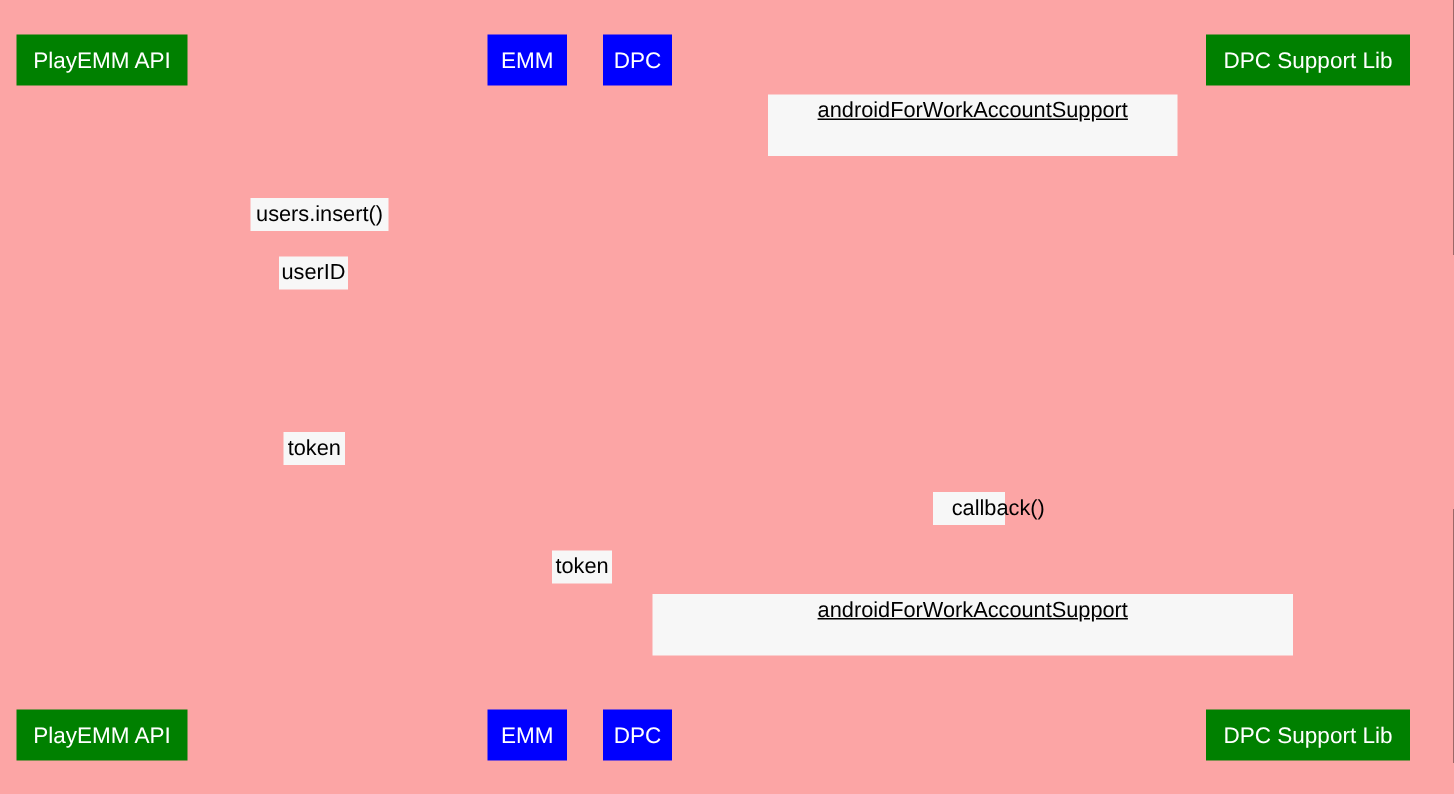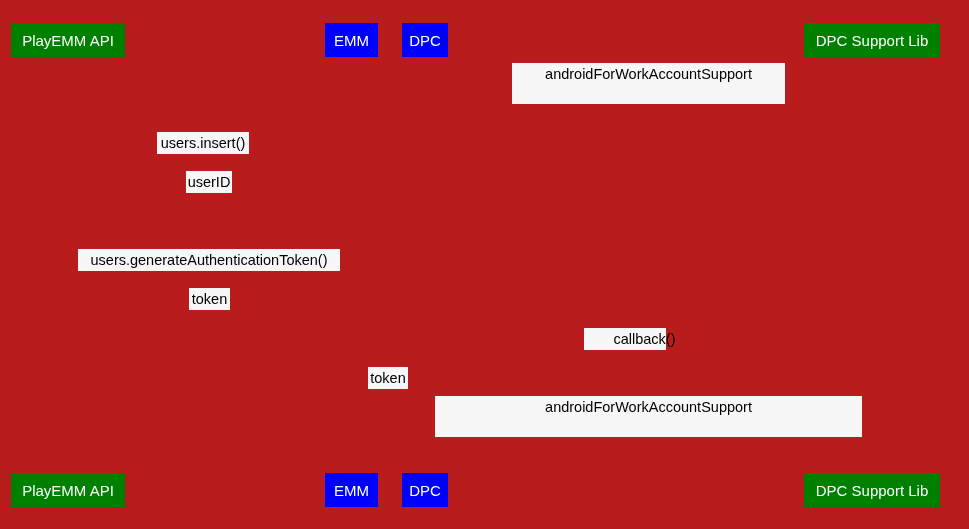--- a/index.html
+++ b/index.html
@@ -15,21 +15,21 @@
     overflow: hidden;
     font-family: "Liberation Sans", sans-serif;
     background: #000000;
   }
   #diagram {
     position: absolute;
     left: 0;
     top: 0;
     width: 969px;
     height: 529px;
-    background: #b91c1c;
+    background: #fca5a5;
   }
   .actor-box {
     position: absolute;
     box-sizing: border-box;
     display: flex;
     align-items: center;
     justify-content: center;
     color: #ffffff;
     font-size: 15px;
     line-height: 1;
@@ -49,35 +49,35 @@
     text-align: center;
     white-space: pre;
     padding: 1px 2px;
     display: flex;
     align-items: center;
     justify-content: center;
   }
   .msg-label.multiline {
     display: block;
     padding: 2px 3px;
+    text-decoration: underline;
   }
 </style>
 </head>
 <body>
 
 <div id="diagram">
     <div class="actor-box actor-green" style="left: 11px; top: 23px; width: 114px; height: 34px;">PlayEMM API</div>
     <div class="actor-box actor-blue" style="left: 325px; top: 23px; width: 53px; height: 34px;">EMM</div>
     <div class="actor-box actor-blue" style="left: 402px; top: 23px; width: 46px; height: 34px;">DPC</div>
     <div class="actor-box actor-green" style="left: 804px; top: 23px; width: 136px; height: 34px;">DPC Support Lib</div>
     <div class="actor-box actor-green" style="left: 11px; top: 473px; width: 114px; height: 34px;">PlayEMM API</div>
     <div class="actor-box actor-blue" style="left: 325px; top: 473px; width: 53px; height: 34px;">EMM</div>
     <div class="actor-box actor-blue" style="left: 402px; top: 473px; width: 46px; height: 34px;">DPC</div>
     <div class="actor-box actor-green" style="left: 804px; top: 473px; width: 136px; height: 34px;">DPC Support Lib</div>
     <div class="msg-label multiline" style="left: 512px; top: 63px; width: 273px; height: 41px;"><div>androidForWorkAccountSupport</div></div>
-    <div class="msg-label" style="left: 157px; top: 132px; width: 92px; height: 22px;">users.insert()</div>
+    <div class="msg-label" style="left: 167px; top: 132px; width: 92px; height: 22px;">users.insert()</div>
     <div class="msg-label" style="left: 186px; top: 171px; width: 46px; height: 22px;">userID</div>
-    <div class="msg-label" style="left: 78px; top: 249px; width: 262px; height: 22px;">users.generateAuthenticationToken()</div>
     <div class="msg-label" style="left: 189px; top: 288px; width: 41px; height: 22px;">token</div>
-    <div class="msg-label" style="left: 584px; top: 328px; width: 82px; height: 22px; padding-left: 41px;">callback()</div>
+    <div class="msg-label" style="left: 622px; top: 328px; width: 48px; height: 22px; padding-left: 41px;">callback()</div>
     <div class="msg-label" style="left: 368px; top: 367px; width: 40px; height: 22px;">token</div>
     <div class="msg-label multiline" style="left: 435px; top: 396px; width: 427px; height: 41px;"><div>androidForWorkAccountSupport</div></div>
   </div>
 
 </body></html>

